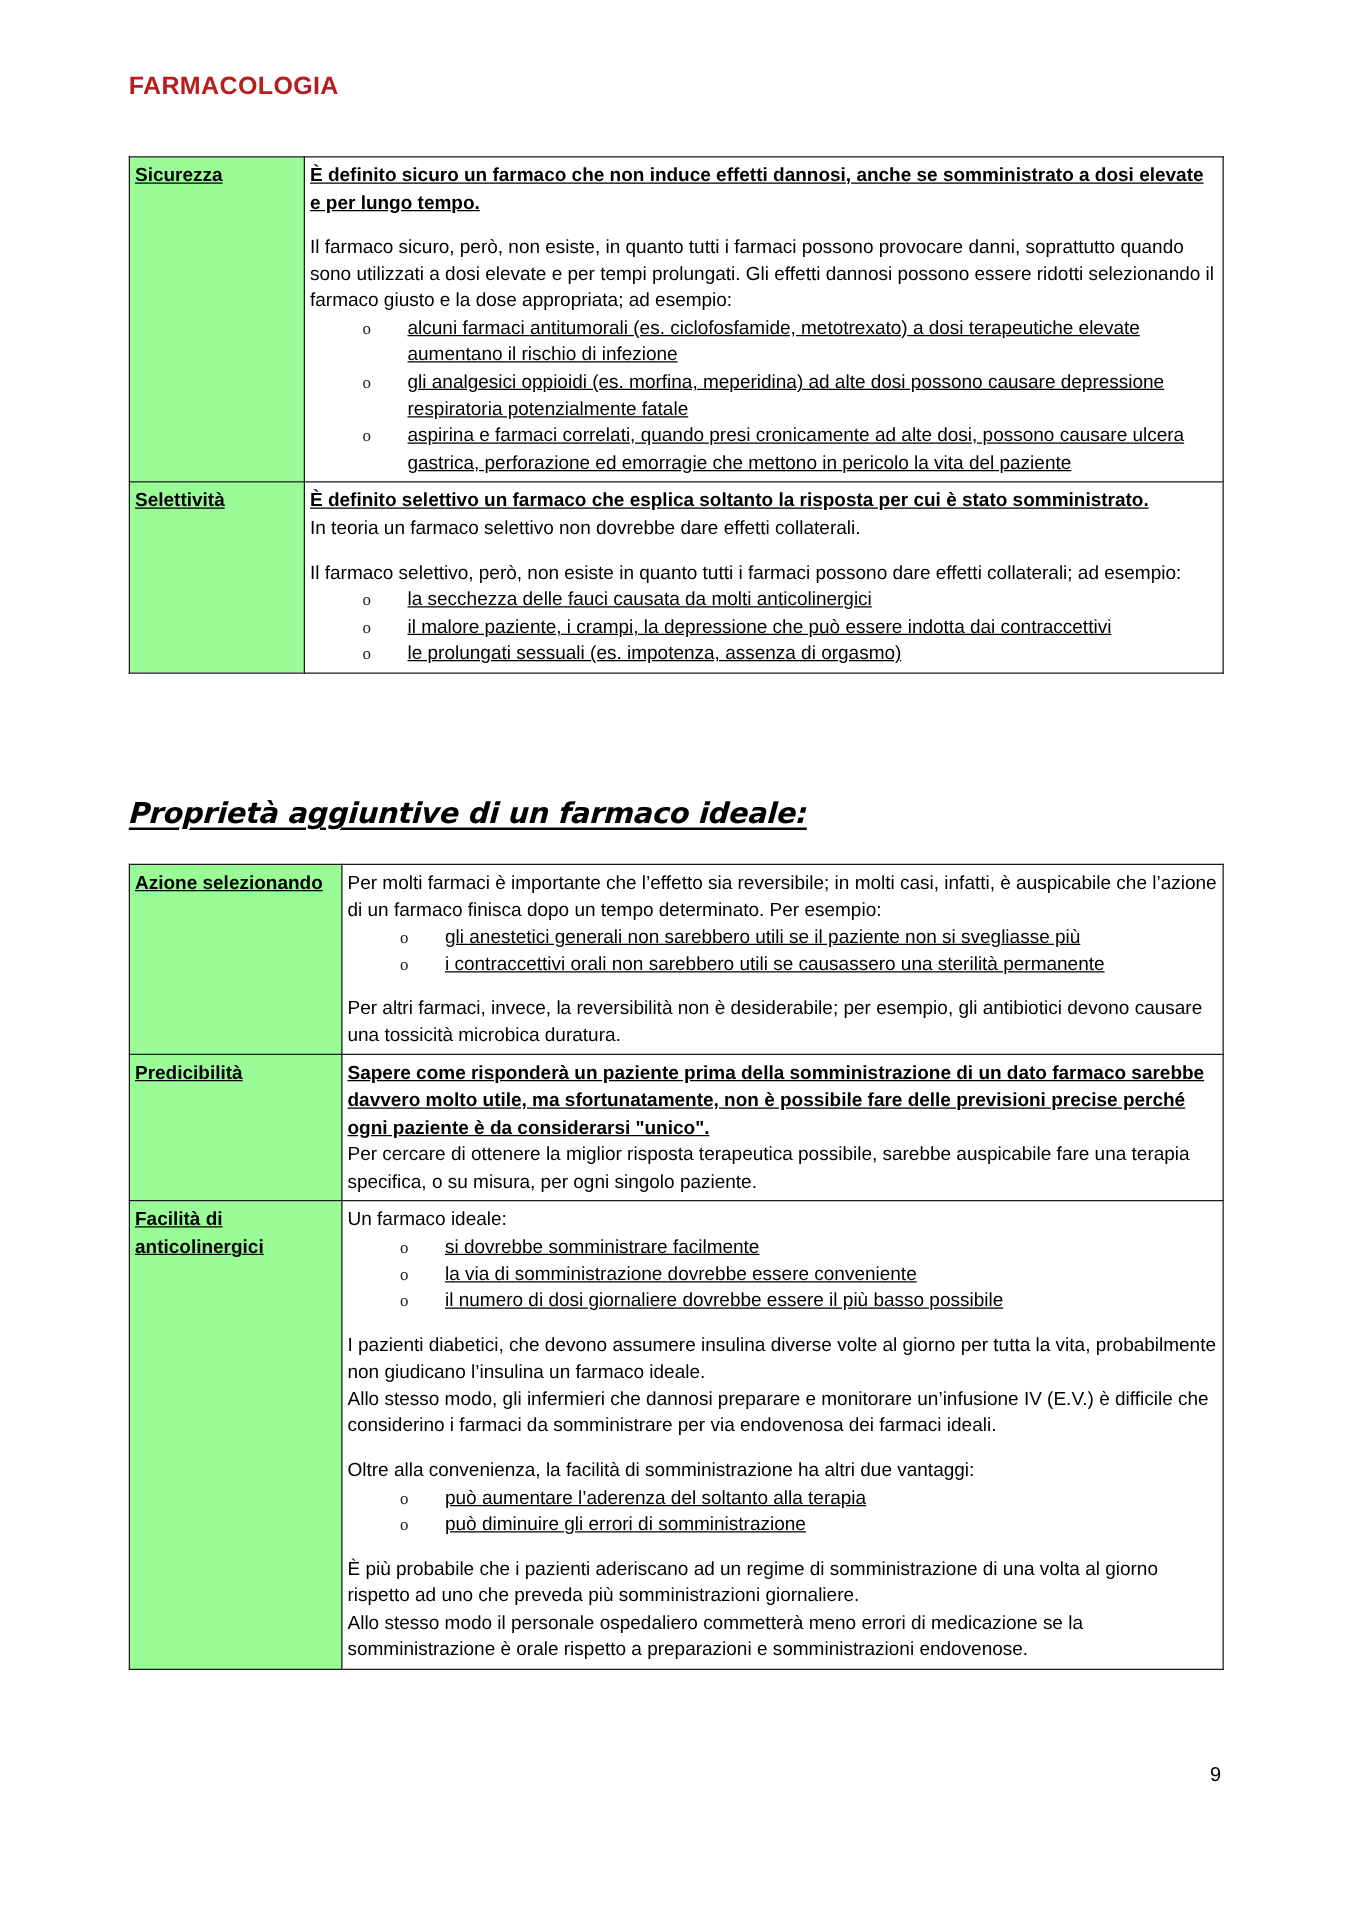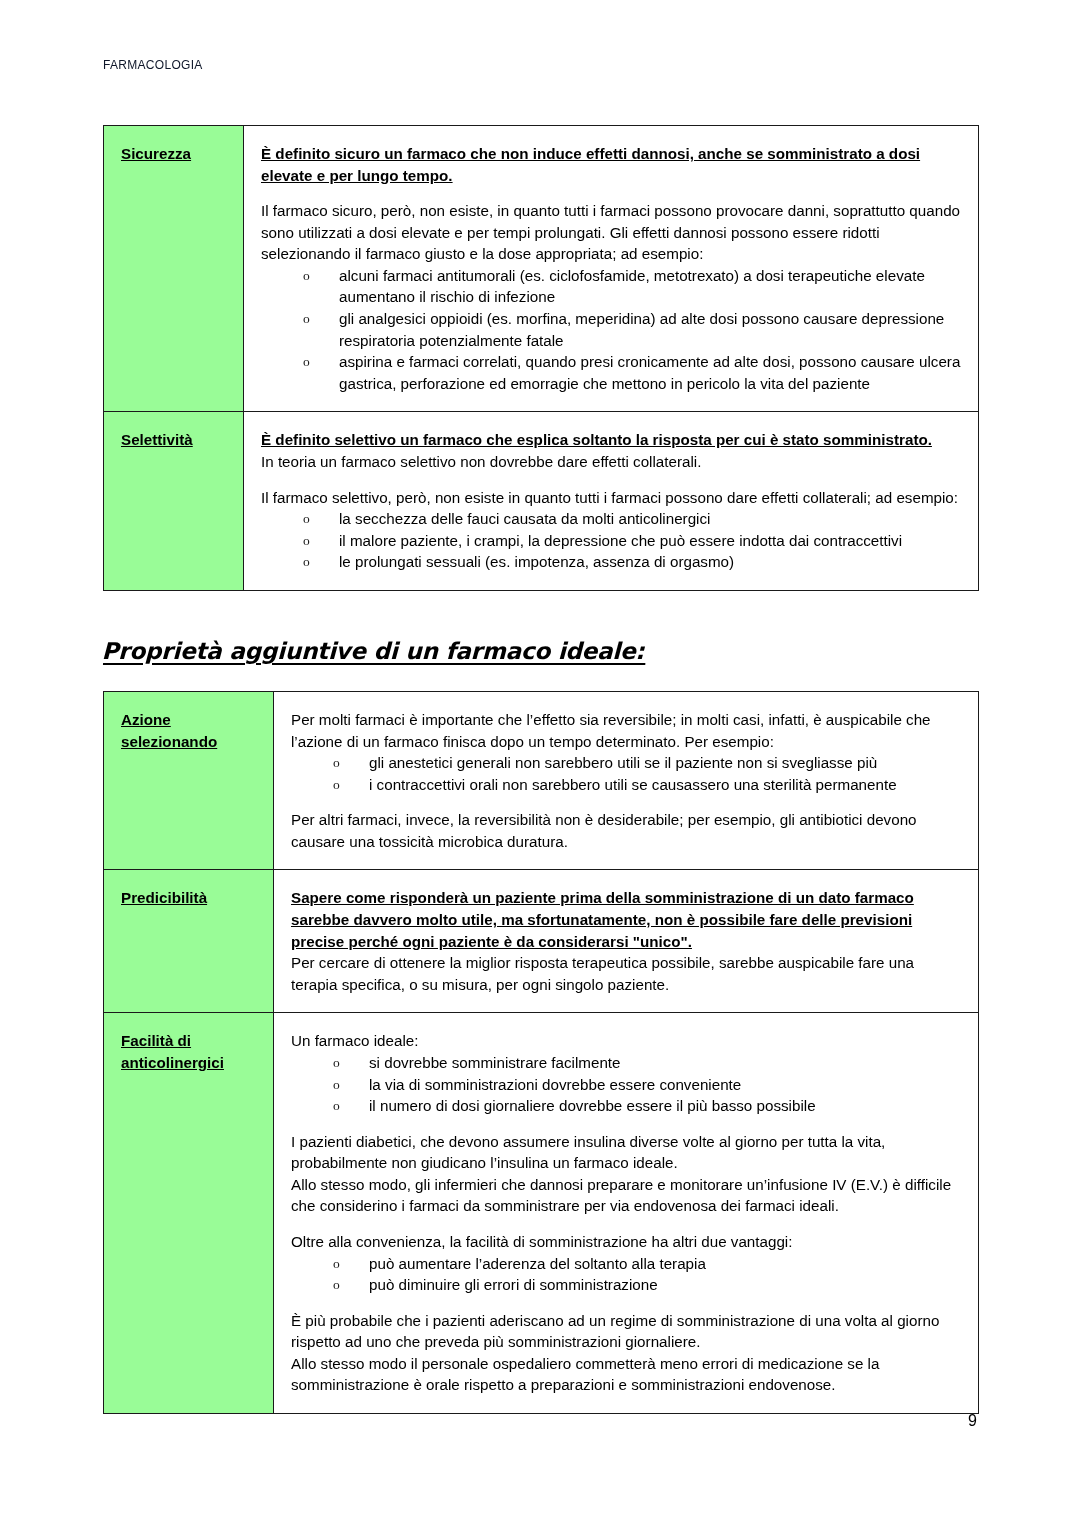--- a/index.html
+++ b/index.html
@@ -19,43 +19,44 @@
     position: absolute;
     left: 0; top: 0;
     width: 1080px;
     height: 1527px;
     box-sizing: border-box;
   }
   .header-label {
     position: absolute;
     left: 103px;
     top: 58px;
-    font-size: 12px;
+    font-size: 20px;
     letter-spacing: 0.3px;
-    color: #0f172a;
+    color: #b91c1c;
+    font-weight: bold;
   }
   .page-number {
     position: absolute;
     right: 103px;
     top: 1412px;
     font-size: 16px;
   }
 
   
   table.doc-table {
     position: absolute;
     border-collapse: collapse;
     table-layout: fixed;
     font-size: 15.2px;
     line-height: 1.42;
   }
   table.doc-table td {
     border: 1.4px solid #1a1a1a;
     vertical-align: top;
-    padding: 17px;
+    padding: 4px;
   }
   td.label-cell {
     background: #99fc97;
     text-align: left;
     vertical-align: middle;
     padding: 4px 0 4px 10px;
   }
   td.body-cell {
     background: #ffffff;
     padding: 7px 8px 9px 10px;
@@ -101,20 +102,21 @@
   ul.olist {
     list-style: none;
     margin: 0;
     padding: 0 0 0 0;
   }
   ul.olist > li {
     position: relative;
     padding-left: 78px;
     margin: 0;
     line-height: 1.42;
+    text-decoration: underline;
   }
   ul.olist > li::before {
     content: "o";
     position: absolute;
     left: 42px;
     top: 0;
     font-family: "Liberation Serif", serif;
     font-size: 13.5px;
     line-height: 1.58;
     color: #1a1a1a;
@@ -218,21 +220,21 @@
       </tr>
       <tr>
         <td class="label-cell">
           <span class="lbl">Facilità di</span><br>
           <span class="lbl">anticolinergici</span>
         </td>
         <td class="body-cell">
           <p class="para">Un farmaco ideale:</p>
           <ul class="olist">
             <li>si dovrebbe somministrare facilmente</li>
-            <li>la via di somministrazioni dovrebbe essere conveniente</li>
+            <li>la via di somministrazione dovrebbe essere conveniente</li>
             <li>il numero di dosi giornaliere dovrebbe essere il più basso possibile</li>
           </ul>
           <span class="gap"></span>
           <p class="para">I pazienti diabetici, che devono assumere insulina diverse volte al giorno per tutta la vita, probabilmente non giudicano l’insulina un farmaco ideale.</p>
           <p class="para">Allo stesso modo, gli infermieri che dannosi preparare e monitorare un’infusione IV (E.V.) è difficile che considerino i farmaci da somministrare per via endovenosa dei farmaci ideali.</p>
           <span class="gap"></span>
           <p class="para">Oltre alla convenienza, la facilità di somministrazione ha altri due vantaggi:</p>
           <ul class="olist">
             <li>può aumentare l’aderenza del soltanto alla terapia</li>
             <li>può diminuire gli errori di somministrazione</li>

